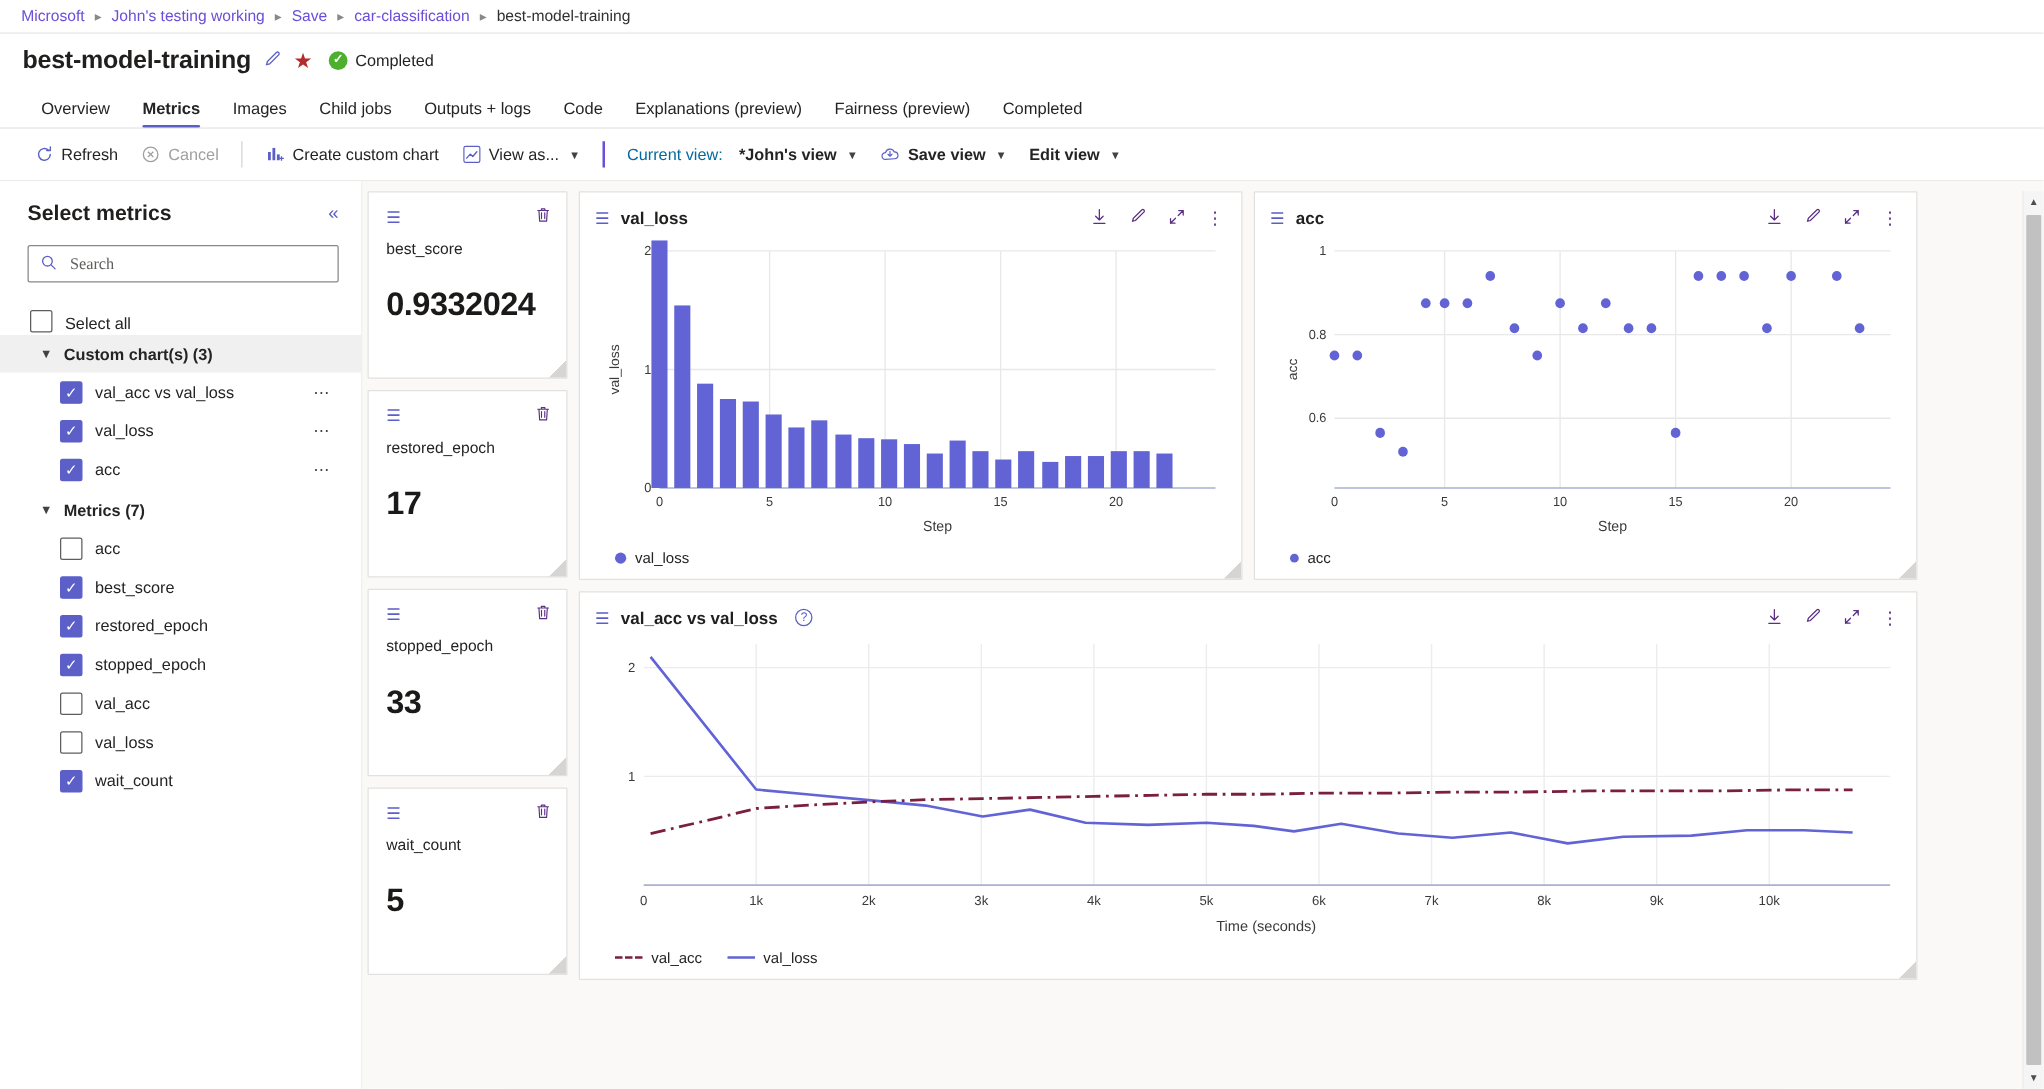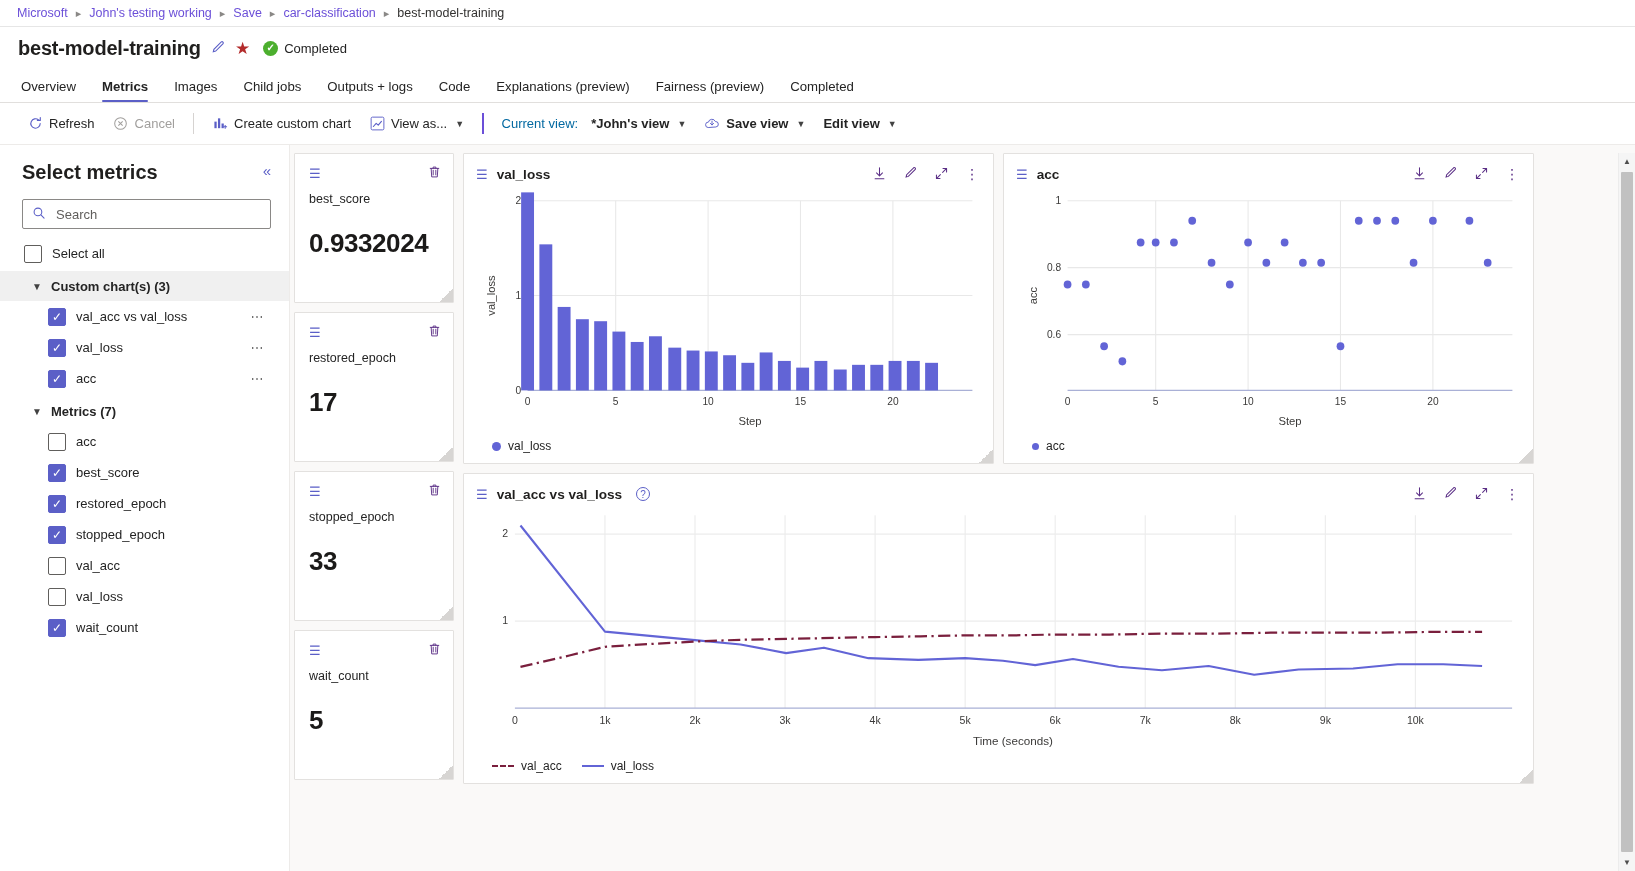--- a/index.html
+++ b/index.html
@@ -41,21 +41,21 @@
     background: #4caf2e; display: inline-flex;
     align-items: center; justify-content: center;
     color: #fff; font-size: 10px; font-weight: bold; line-height: 1;
   }
   .status-text { font-size: 13px; color: #242424; }
 
   
   .tabs {
     height: 34px; flex: 0 0 34px;
     display: flex; align-items: flex-end;
-    padding-left: 8px; gap: 0;
+    padding-left: 20px; gap: 0;
     border-bottom: 1px solid #e1dfdd;
   }
   .tab {
     position: relative;
     padding: 0 13px 8px 13px;
     font-size: 13.2px; color: #242424;
     cursor: pointer; white-space: nowrap;
   }
   .tab.active { font-weight: 700; }
   .tab.active:after {
@@ -90,41 +90,41 @@
 
   
   .sidebar {
     width: 290px; flex: 0 0 290px;
     background: #fff;
     border-right: 1px solid #edebe9;
     padding: 16px 18px 0 22px;
     overflow: hidden;
   }
   .sb-head { display: flex; align-items: flex-start; justify-content: space-between; }
-  .sb-title { font-size: 20px; font-weight: 600; color: #201f1e; }
+  .sb-title { font-size: 17px; font-weight: 600; color: #201f1e; }
   .collapse-ic { color: #5b5fc7; font-size: 15px; cursor: pointer; line-height: 1; margin-top: 2px; }
   .sb-sub { font-size: 12.2px; color: #4b4b4b; line-height: 1.38; margin-top: 6px; max-width: 235px; }
   .search-box {
     margin-top: 15px; height: 30px;
     border: 1px solid #8a8886; border-radius: 2px;
     display: flex; align-items: center; gap: 8px;
     padding: 0 9px; background: #fff;
   }
   .search-ic { color: #5b5fc7; font-size: 13px; }
   .search-box input {
     border: 0; outline: 0; flex: 1; font-size: 13px;
-    font-family: Liberation Sans, sans-serif; color: #242424; background: transparent;
+    font-family: Liberation Serif, serif; color: #242424; background: transparent;
   }
   .search-box input::placeholder { color: #605e5c; }
 
   .row {
     display: flex; align-items: center; gap: 10px;
     height: 31px; font-size: 13px; cursor: pointer;
   }
-  .row.selectall { margin-top: 9px; padding-left: 2px; }
+  .row.selectall { margin-top: 9px; padding-left: 2px; align-items: flex-end; }
   .group-row {
     background: #f0f0f0; margin: 2px -18px 0 -22px;
     padding-left: 32px; height: 30px; font-weight: 600;
     display: flex; align-items: center; gap: 9px; font-size: 13px; cursor: pointer;
   }
   .group-row.plain { background: transparent; }
   .chev { color: #424242; font-size: 10px; display: inline-block; width: 10px; }
   .cb {
     width: 18px; height: 18px; flex: 0 0 18px;
     border: 1px solid #605e5c; border-radius: 2px; background: #fff;

